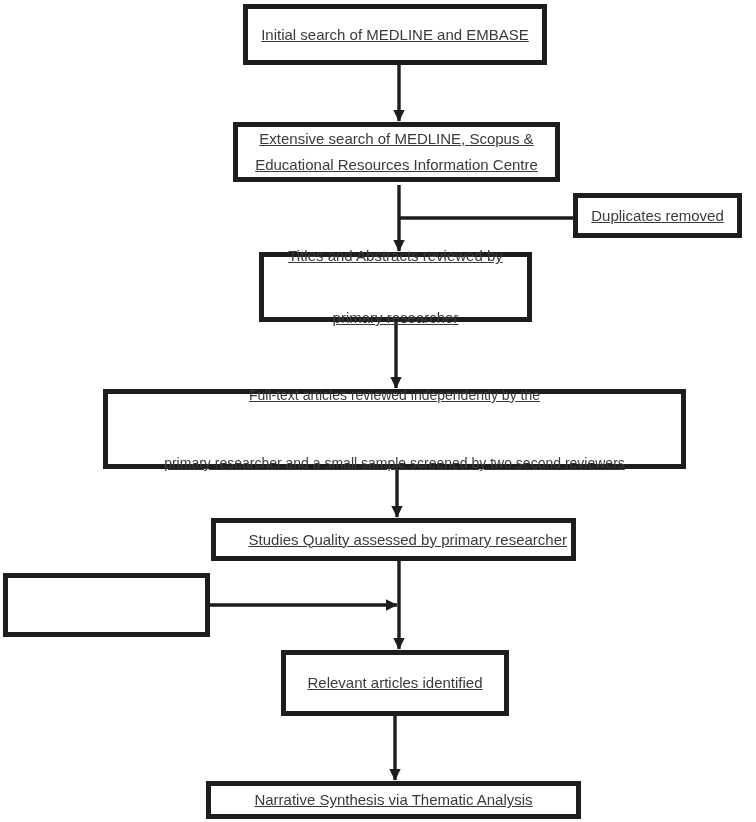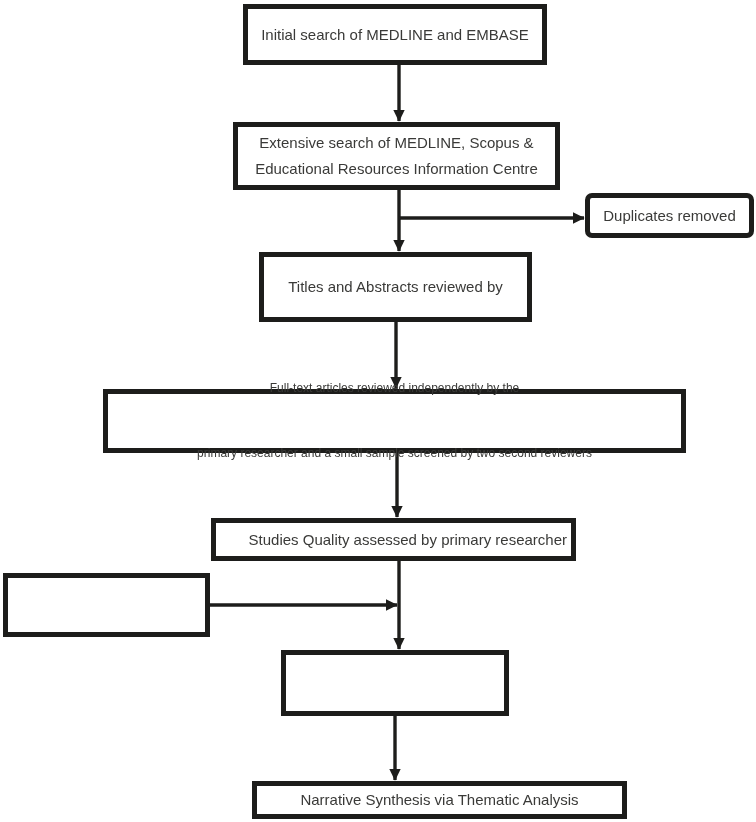--- a/index.html
+++ b/index.html
@@ -29,32 +29,33 @@
     color: #3a3a38;
     display: flex;
     flex-direction: column;
     align-items: center;
     justify-content: center;
     text-align: center;
     font-size: 15px;
     line-height: 1.72;
     z-index: 2;
     padding: 1px 4px;
+    text-decoration: underline;
   }
   .node .line { white-space: nowrap; }
 
   #n-initial      { left: 243px; top: 4px;   width: 304px; height: 61px; }
-  #n-extensive    { left: 233px; top: 122px; width: 327px; height: 68px; }
-  #n-duplicates   { left: 585px; top: 193px; width: 169px; height: 45px; border-radius: 7px; }
+  #n-extensive    { left: 233px; top: 122px; width: 327px; height: 60px; }
+  #n-duplicates   { left: 573px; top: 193px; width: 169px; height: 45px; }
   #n-titles       { left: 259px; top: 252px; width: 273px; height: 70px; gap: 36px; }
-  #n-fulltext     { left: 103px; top: 389px; width: 583px; height: 64px; font-size: 12px; gap: 44px; }
+  #n-fulltext     { left: 103px; top: 389px; width: 583px; height: 80px; font-size: 14px; gap: 44px; }
   #n-quality      { left: 211px; top: 518px; width: 365px; height: 43px; align-items: flex-end; }
   #n-refchecks    { left: 3px;   top: 573px; width: 207px; height: 64px; }
   #n-relevant     { left: 281px; top: 650px; width: 228px; height: 66px; }
-  #n-narrative    { left: 206px; top: 781px; width: 375px; height: 38px; margin-left: 46px; }
+  #n-narrative    { left: 206px; top: 781px; width: 375px; height: 38px; }
 </style>
 </head>
 <body>
 
 <div class="canvas">
 
   <svg class="arrows" width="756" height="822" viewBox="0 0 756 822">
     <defs>
       <marker id="ah" markerWidth="3.6" markerHeight="3.6" refX="3.3" refY="1.7" orient="auto" markerUnits="strokeWidth">
         <path d="M0,0 L3.5,1.7 L0,3.4 Z" fill="#1d1d1b"></path>
@@ -78,34 +79,36 @@
     <div class="line">Extensive search of MEDLINE, Scopus &amp;</div>
     <div class="line">Educational Resources Information Centre</div>
   </div>
 
   <div class="node" id="n-duplicates">
     <div class="line">Duplicates removed</div>
   </div>
 
   <div class="node" id="n-titles">
     <div class="line">Titles and Abstracts reviewed by</div>
+    <div class="line">primary researcher</div>
   </div>
 
   <div class="node" id="n-fulltext">
     <div class="line">Full-text articles reviewed independently by the</div>
     <div class="line">primary researcher and a small sample screened by two second reviewers</div>
   </div>
 
   <div class="node" id="n-quality">
     <div class="line">Studies Quality assessed by primary researcher</div>
   </div>
 
   <div class="node" id="n-refchecks">
   </div>
 
   <div class="node" id="n-relevant">
+    <div class="line">Relevant articles identified</div>
   </div>
 
   <div class="node" id="n-narrative">
     <div class="line">Narrative Synthesis via Thematic Analysis</div>
   </div>
 
 </div>
 
 </body></html>

